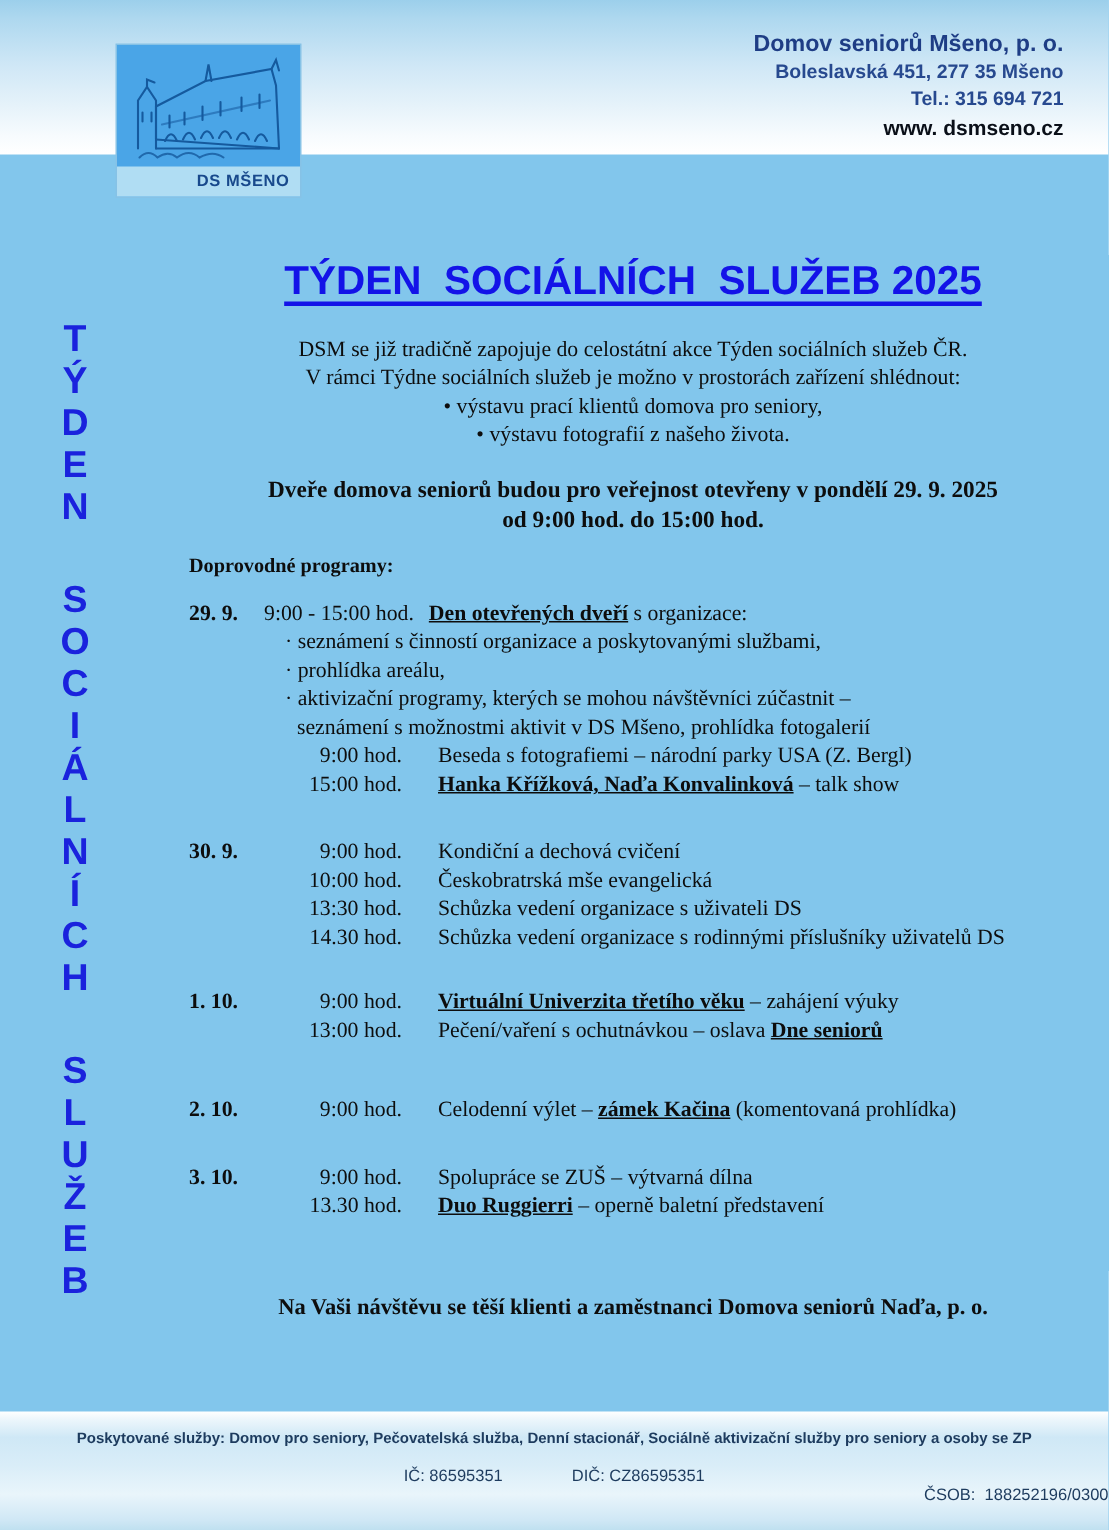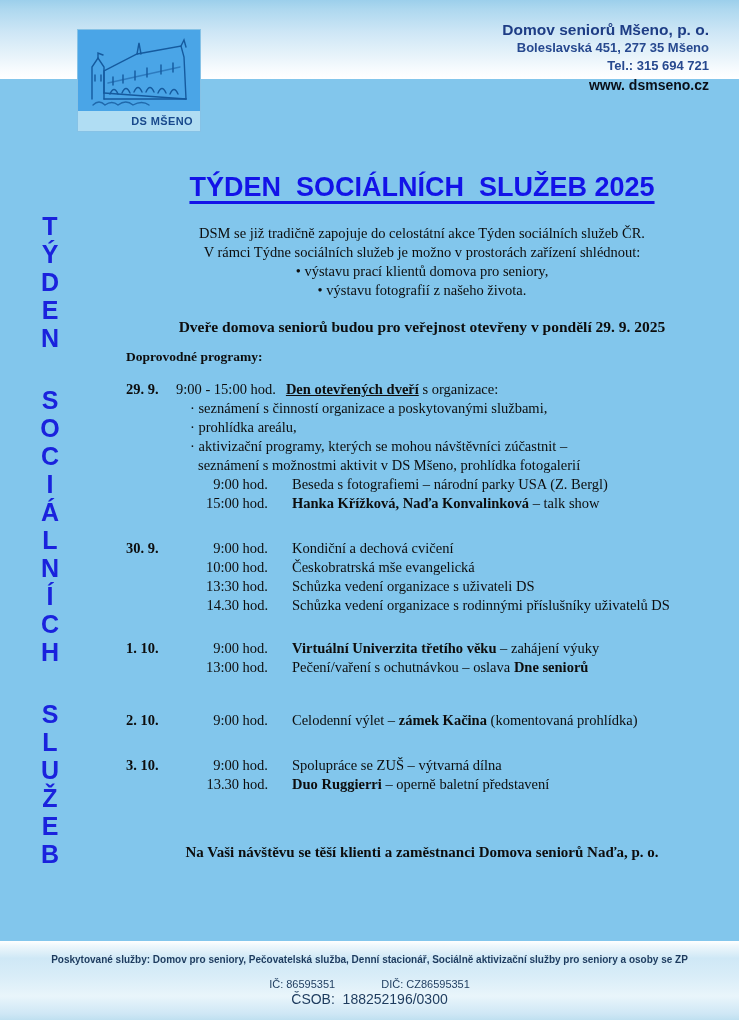--- a/index.html
+++ b/index.html
@@ -1,20 +1,20 @@
 <!DOCTYPE html>
 <html><head>
 <meta charset="utf-8">
 <style>
   * { box-sizing: border-box; margin: 0; padding: 0; }
   body { width: 739px; font-family: "Liberation Serif", serif; background: #fff; }
   .page { position: relative; width: 739px; height: 1020px; background: #82c6ec; overflow: hidden; }
 
   
-  .header { position: absolute; top: 0; left: 0; right: 0; height: 79px;
+  .header { position: absolute; top: 0; left: 0; right: 0; height: 103px;
     background: linear-gradient(180deg,#9ccfeb 0%,#aed8ef 12%,#cfe7f6 42%,#e7f3fa 70%,#f7fbfe 88%,#ffffff 100%); }
   .contact { position: absolute; top: 21px; right: 30px; text-align: right;
     font-family: "Liberation Sans", sans-serif; line-height: 18px; }
   .contact .org  { font-size: 15.5px; font-weight: bold; color: #1e3d85; }
   .contact .addr { font-size: 13px; font-weight: bold; color: #27498f; }
   .contact .tel  { font-size: 13px; font-weight: bold; color: #27498f; }
   .contact .web  { font-size: 14px; font-weight: bold; color: #0a0f18; margin-top: 1px; }
 
   
   .logo { position: absolute; left: 78px; top: 30px; width: 122px; height: 101px;
@@ -45,32 +45,32 @@
   .day { font-size: 14.5px; line-height: 19px; }
   .day1 { margin-top: 15px; } .day2 { margin-top: 26px; } .day3 { margin-top: 24px; }
   .day4 { margin-top: 34px; } .day5 { margin-top: 26px; }
   .row { display: grid; grid-template-columns: 50px 92px 1fr; }
   .rowhead { display: grid; grid-template-columns: 50px 1fr; }
   .date { font-weight: bold; }
   .time { text-align: right; white-space: nowrap; }
   .desc { padding-left: 24px; white-space: nowrap; }
   .timeinline { margin-right: 10px; white-space: nowrap; text-align: right; }
   .du { font-weight: bold; text-decoration: underline; }
-  b { font-weight: bold; }
+  b { font-weight: bold; text-decoration: underline; }
   .bullet { padding-left: 64px; }
   .cont { padding-left: 72px; }
   .closing { margin-top: 50px; text-align: center; font-size: 15px; font-weight: bold; }
 
   
   .footer { position: absolute; left: 0; right: 0; top: 941px; height: 79px; text-align: center;
     font-family: "Liberation Sans", sans-serif; color: #1d3b5e;
     background: linear-gradient(180deg,#ffffff 0%,#eef7fc 6%,#cfe8f6 22%,#d9edf8 45%,#e9f5fb 70%,#cfe7f5 92%,#bfe0f0 100%); }
   .services { padding-top: 13px; font-size: 10px; font-weight: bold; }
   .ids { margin-top: 13px; font-size: 11px; display: flex; justify-content: center; gap: 46px; }
-  .bank { margin-top: 1px; font-size: 14px; white-space: pre; }
+  .bank { margin-top: 1px; font-size: 11px; white-space: pre; text-align: right; }
 </style>
 </head>
 <body>
 
 <div class="page">
 
   <div class="header">
     <div class="contact">
       <div class="org">Domov seniorů Mšeno, p. o.</div>
       <div class="addr">Boleslavská 451, 277 35 Mšeno</div>
@@ -130,20 +130,21 @@
 
     <div class="intro">
       <div>DSM se již tradičně zapojuje do celostátní akce Týden sociálních služeb ČR.</div>
       <div>V rámci Týdne sociálních služeb je možno v prostorách zařízení shlédnout:</div>
       <div>• výstavu prací klientů domova pro seniory,</div>
       <div>• výstavu fotografií z našeho života.</div>
     </div>
 
     <div class="doors">
       <div>Dveře domova seniorů budou pro veřejnost otevřeny v pondělí 29. 9. 2025</div>
+      <div>od 9:00 hod. do 15:00 hod.</div>
     </div>
 
     <div class="programs-label">Doprovodné programy:</div>
 
     <div class="day day1">
       <div class="rowhead">
         <span class="date">29. 9.</span>
         <span><span class="timeinline">9:00 - 15:00 hod.</span><span class="du">Den otevřených dveří</span><span> s organizace:</span></span>
       </div>
       <div class="bullet">· seznámení s činností organizace a poskytovanými službami,</div>

